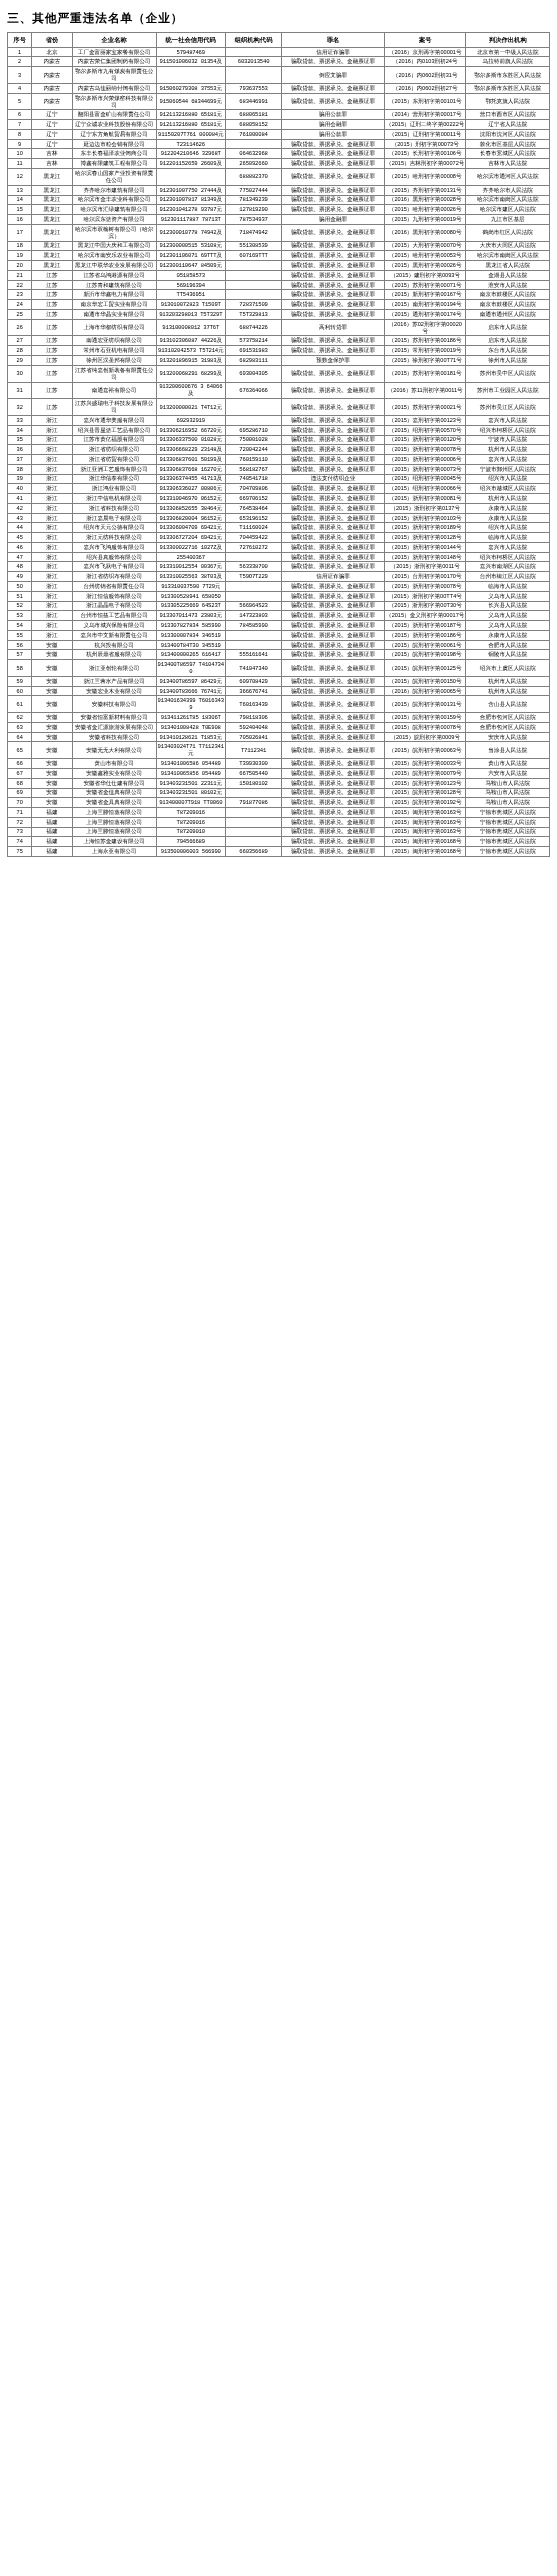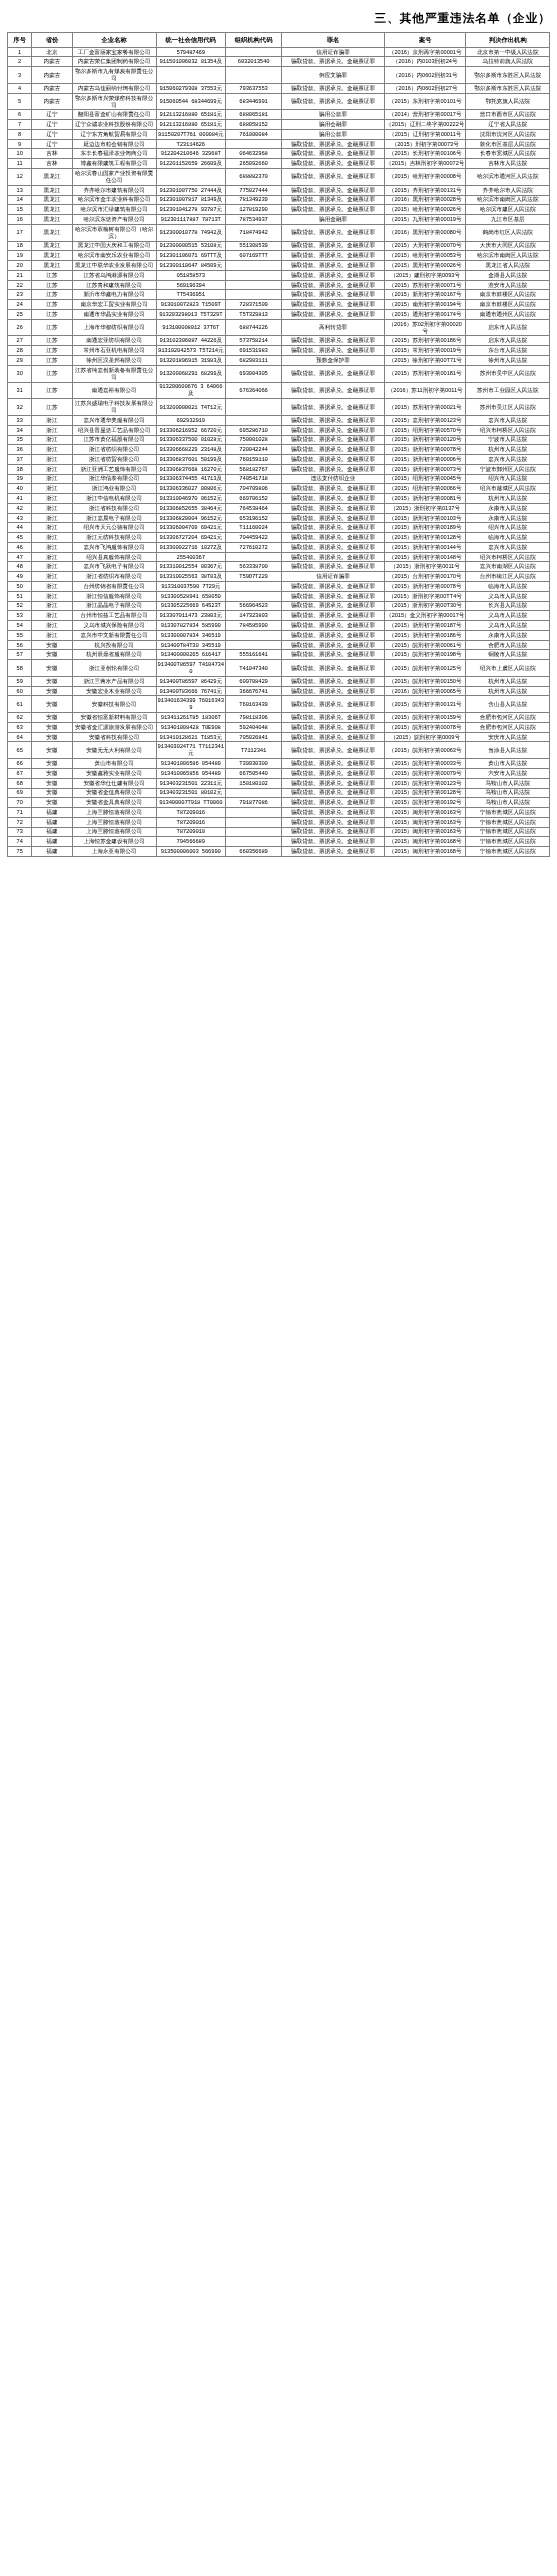--- a/index.html
+++ b/index.html
@@ -11,21 +11,21 @@
     width: 558px;
     font-family: "Liberation Sans", "DejaVu Sans", sans-serif;
     color: #000000;
   }
   #page {
     width: 558px;
     box-sizing: border-box;
     padding: 5.4px 7.2px 9px 7.2px;
   }
   .doc-title {
-    text-align: right;
+    text-align: left;
     font-weight: bold;
     font-size: 11.7px;
     letter-spacing: 0.9px;
     padding: 5.4px 0 6.3px 0;
     color: #000;
   }
   table.main {
     border-collapse: collapse;
     width: 543px;
     table-layout: fixed;

